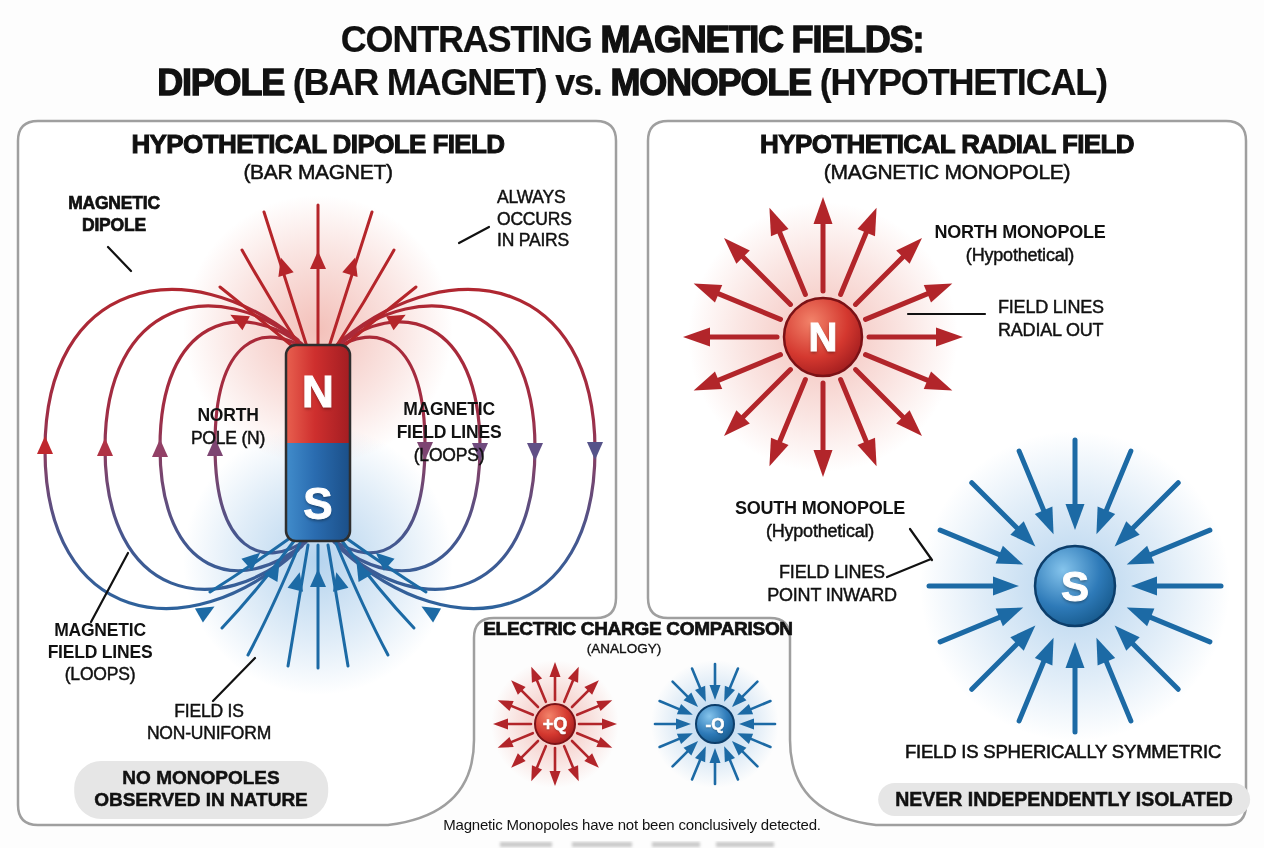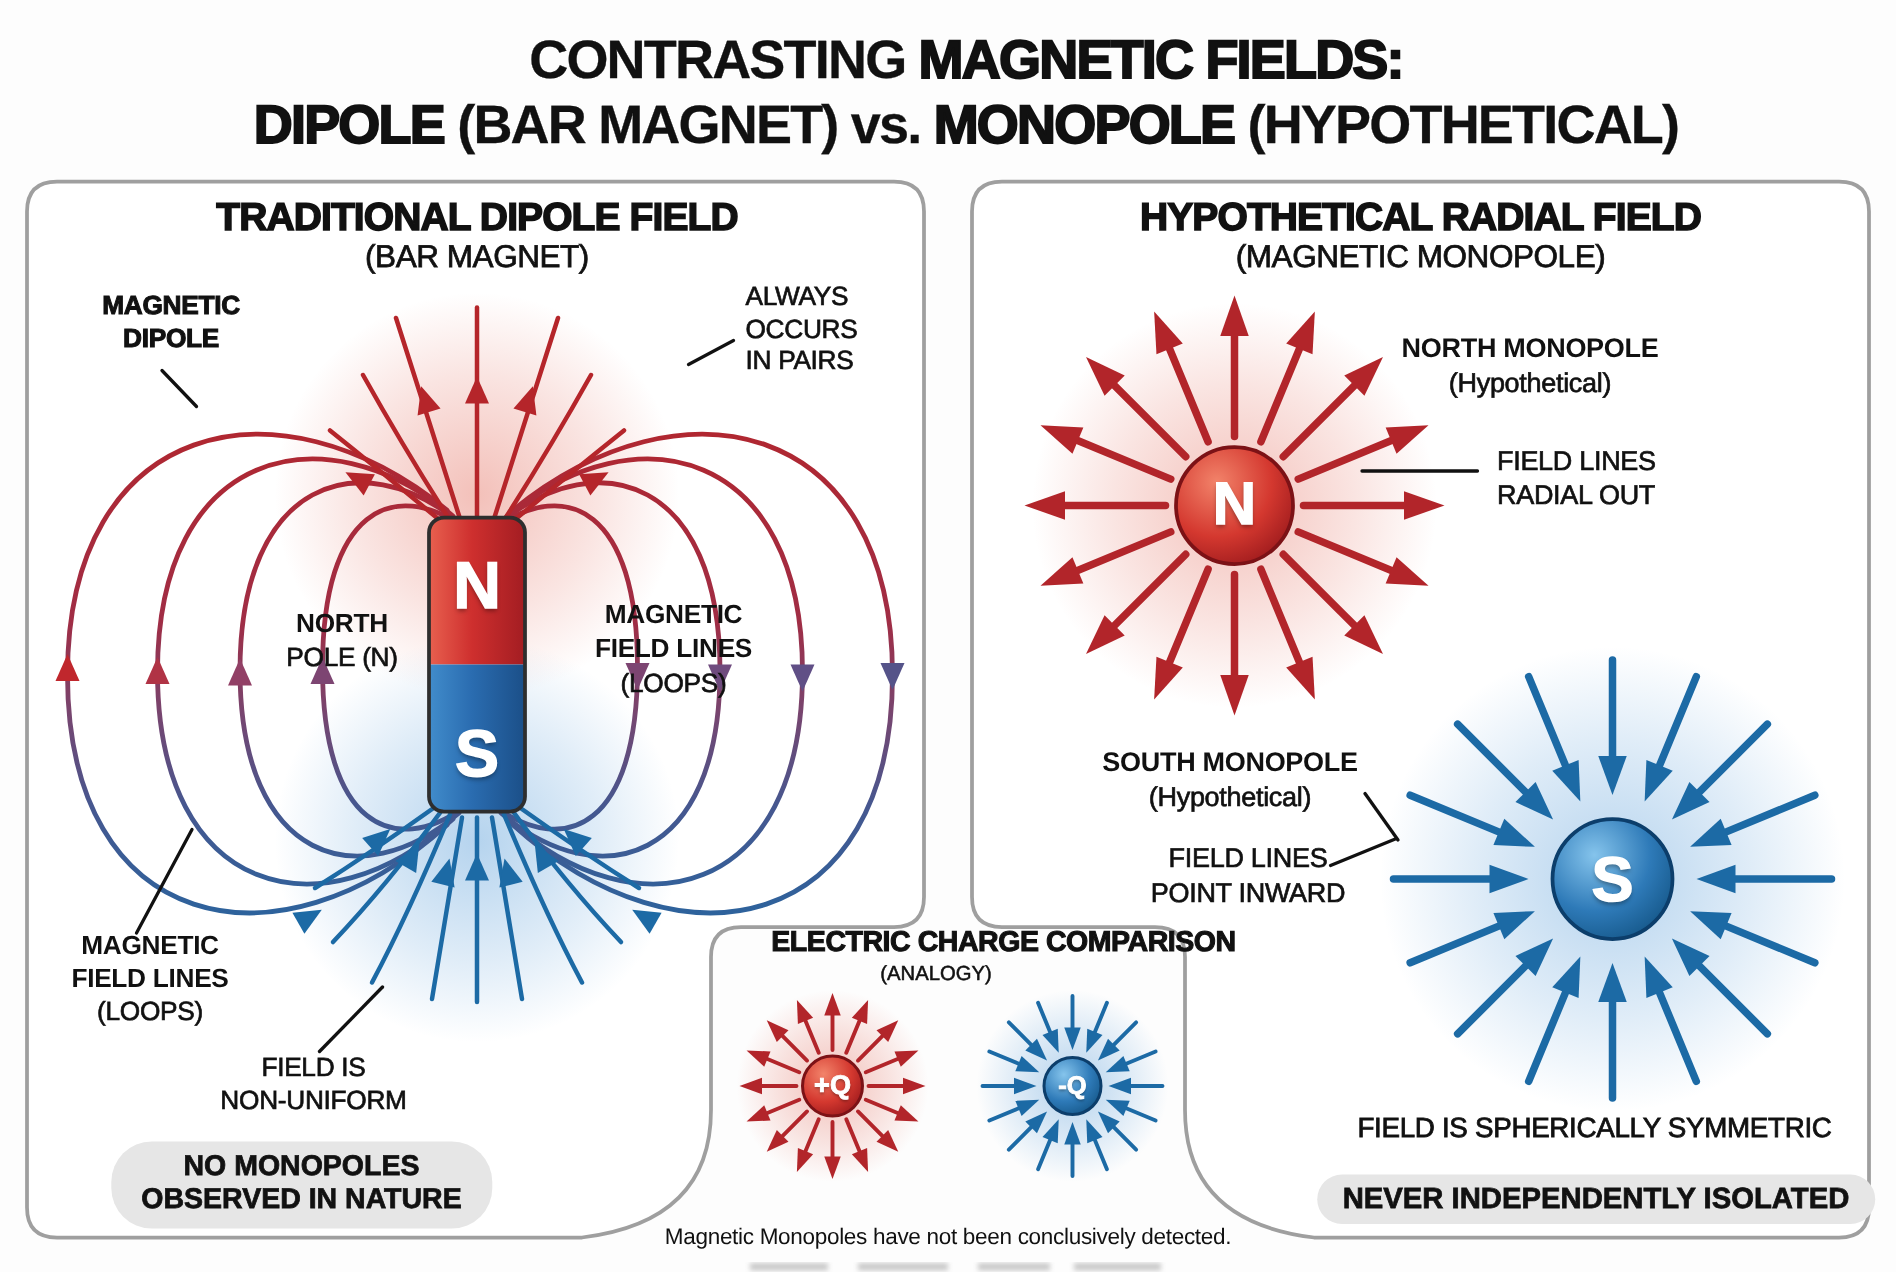--- a/index.html
+++ b/index.html
@@ -8,21 +8,21 @@
     background:#fdfdfd;color:#111;
     font-family:"Liberation Sans",sans-serif;
   }
   svg.art{position:absolute;left:0;top:0;}
   .abs{position:absolute;white-space:nowrap;line-height:21px;}
   .cx{transform:translateX(-50%);}
   .cc{transform:translate(-50%,-50%);}
   .tc{text-align:center;}
   .tl{text-align:left;}
   
-  .main-title{left:632px;top:18px;font-size:36px;line-height:43px;letter-spacing:-1.2px;font-weight:700;margin-left:12px;}
+  .main-title{left:632px;top:18px;font-size:36px;line-height:43px;letter-spacing:-1.2px;font-weight:700;}
   .main-title .heavy{-webkit-text-stroke:1.3px #111;}
   .main-title .light{-webkit-text-stroke:0.2px #111;}
   
   .panel-title{font-size:26px;line-height:28px;font-weight:700;-webkit-text-stroke:1px #111;letter-spacing:-0.6px;}
   .panel-sub{font-size:21px;line-height:23px;font-weight:400;-webkit-text-stroke:0.5px #111;letter-spacing:-0.3px;}
   
   .lbl{font-size:17.5px;font-weight:700;letter-spacing:-0.2px;line-height:22px;}
   .lbl.heavy{-webkit-text-stroke:0.7px #111;}
   .lbl .med, .lbl.med{font-weight:400;-webkit-text-stroke:0.45px #111;}
   .lh23{line-height:23px;}
@@ -287,21 +287,21 @@
       <rect x="652" y="842" width="48" height="5"></rect>
       <rect x="716" y="842" width="58" height="5"></rect>
     </g>
   </svg>
 
   <div class="abs cx tc main-title">
     <div><span class="light">CONTRASTING</span> <span class="heavy">MAGNETIC FIELDS:</span></div>
     <div><span class="heavy">DIPOLE</span> <span class="light">(BAR MAGNET) vs.</span> <span class="heavy">MONOPOLE</span> <span class="light">(HYPOTHETICAL)</span></div>
   </div>
 
-  <div class="abs cx panel-title" style="left:318px;top:130px;">TRADITIONAL DIPOLE FIELD</div>
+  <div class="abs cx panel-title" style="left:318px;top:130px;">HYPOTHETICAL DIPOLE FIELD</div>
   <div class="abs cx panel-sub" style="left:318px;top:160px;">(BAR MAGNET)</div>
 
   <div class="abs cx tc lbl heavy" style="left:114px;top:192px;">
     <div>MAGNETIC</div>
     <div>DIPOLE</div>
   </div>
 
   <div class="abs tl lbl med lh21" style="left:497px;top:187px;">
     <div>ALWAYS</div>
     <div>OCCURS</div>
@@ -361,21 +361,21 @@
     <div>POINT INWARD</div>
   </div>
 
   <div class="abs cx sym-note" style="left:1063px;top:742px;">FIELD IS SPHERICALLY SYMMETRIC</div>
 
   <div class="abs cx pill pill-right" style="left:1064px;top:783px;">NEVER INDEPENDENTLY ISOLATED</div>
 
   <div class="abs cc pole-letter sphere-letter-n" style="left:823px;top:337px;">N</div>
   <div class="abs cc pole-letter sphere-letter-s" style="left:1075px;top:586px;">S</div>
 
-  <div class="abs cx cp-title" style="left:661px;top:619px;padding-left:16px;">ELECTRIC CHARGE COMPARISON</div>
+  <div class="abs cx cp-title" style="left:630px;top:619px;padding-left:16px;">ELECTRIC CHARGE COMPARISON</div>
   <div class="abs cx cp-sub" style="left:624px;top:641px;">(ANALOGY)</div>
 
   <div class="abs cc charge-letter" style="left:555px;top:724px;">+Q</div>
   <div class="abs cc charge-letter" style="left:715px;top:724px;font-size:17px;">-Q</div>
 
   <div class="abs cx cp-foot-note" style="left:632px;top:817px;">Magnetic Monopoles have not been conclusively detected.</div>
 
 </div>
 
 </body></html>

